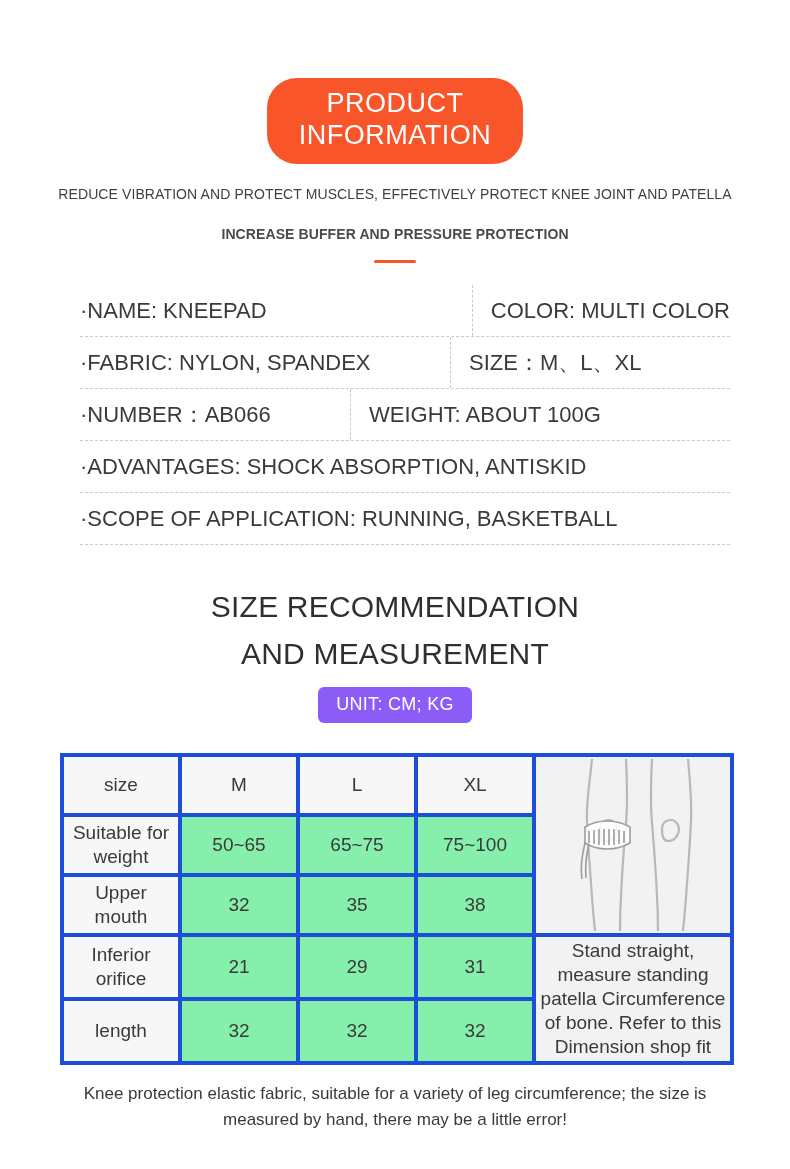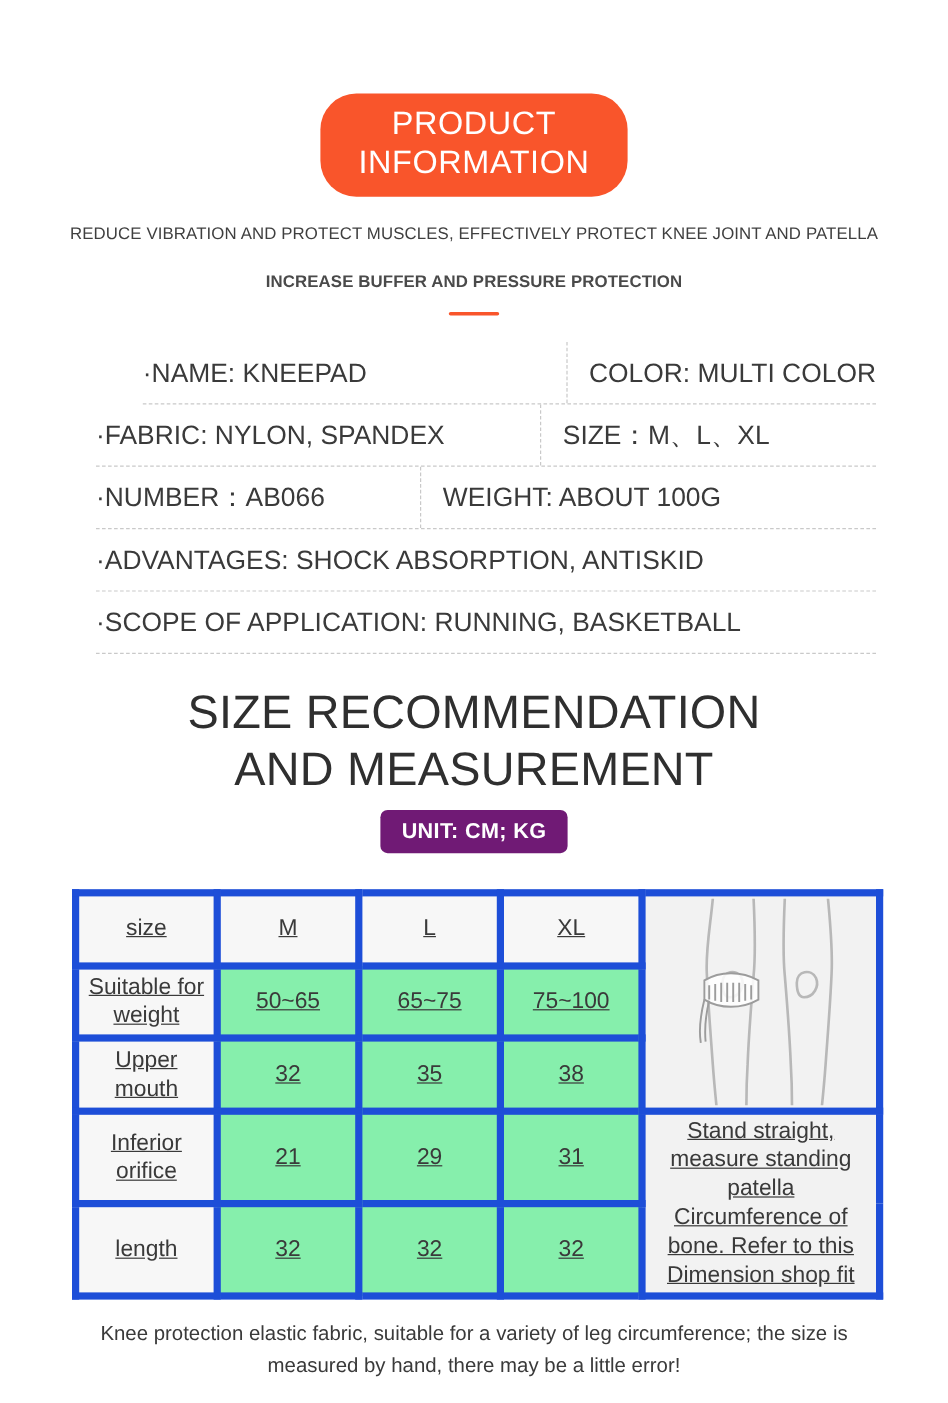--- a/index.html
+++ b/index.html
@@ -62,82 +62,80 @@
   .spec {
     margin: 22px 60px 0 80px;
     width: 650px;
   }
   .spec-row {
     display: flex;
     align-items: stretch;
     border-bottom: 1px dashed #c9c9c9;
     min-height: 52px;
   }
-  .spec-row:first-child { border-top: none; margin-left: 39px; }
+  .spec-row:first-child { border-top: none; }
   .spec-cell {
     display: flex;
     align-items: center;
     font-size: 22px;
     color: #3a3a3a;
     padding: 4px 0;
     white-space: nowrap;
   }
   .spec-cell.right {
     border-left: 1px dashed #c9c9c9;
     padding-left: 18px;
   }
   .c1 { width: 400px; }
   .c1b { width: 370px; }
   .c1c { width: 270px; }
   .full { width: 100%; }
 
   
   .size-title {
     text-align: center;
-    font-size: 39px;
+    font-size: 30px;
     color: #2f2f2f;
-    margin-top: 26px;
+    margin-top: 38px;
     line-height: 47px;
     letter-spacing: .2px;
   }
   .unit-badge-wrap {
     display: flex;
     justify-content: center;
     margin-top: 10px;
   }
   .unit-badge {
-    background: #701a75;
+    background: #8b5cf6;
     color: #fff;
     border-radius: 6px;
     font-size: 18px;
     padding: 7px 18px 8px 18px;
     letter-spacing: .3px;
-    font-weight: bold;
   }
 
   
   .table-wrap {
     margin: 30px auto 0 auto;
     width: 670px;
   }
   table.size-table {
     border-collapse: collapse;
     width: 100%;
     table-layout: fixed;
   }
   table.size-table td {
-    border: 6px solid #1d4ed8;
+    border: 4px solid #1d4ed8;
     text-align: center;
     vertical-align: middle;
     font-size: 19px;
     color: #3a3a3a;
     height: 58px;
     padding: 2px 4px;
     line-height: 24px;
-    text-decoration: underline;
   }
   td.col-label { width: 118px; background: #f7f7f7; }
   td.col-m, td.col-l, td.col-xl { width: 118px; background: #f7f7f7; }
   td.val { background: #86efac; }
   td.img-cell {
     width: 198px;
     background: #f2f2f2;
     padding: 0;
   }
   td.note-cell {

